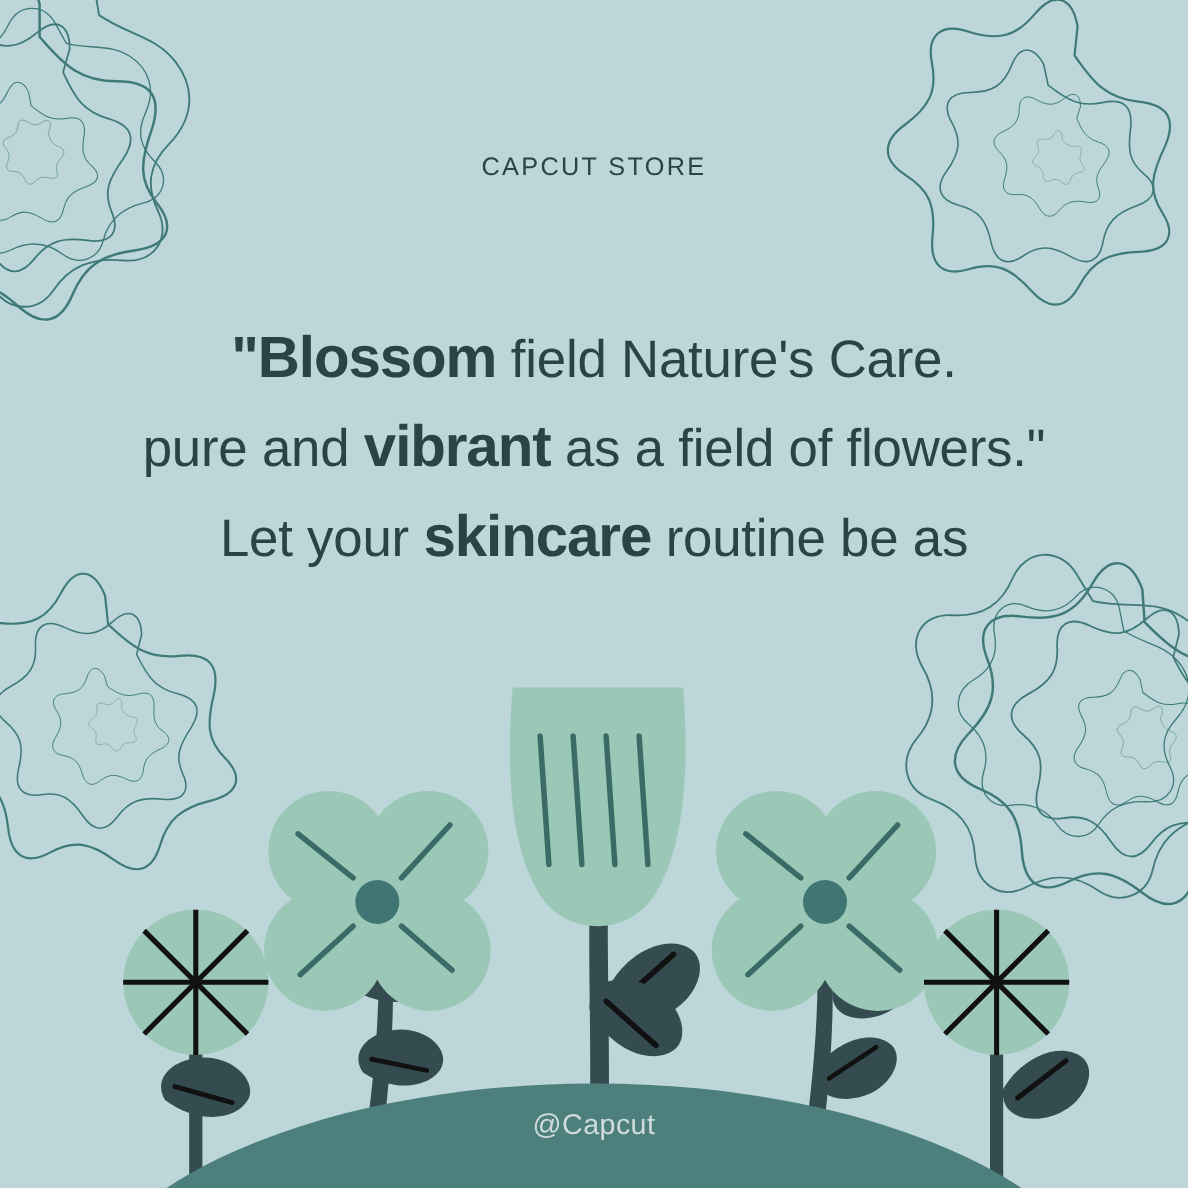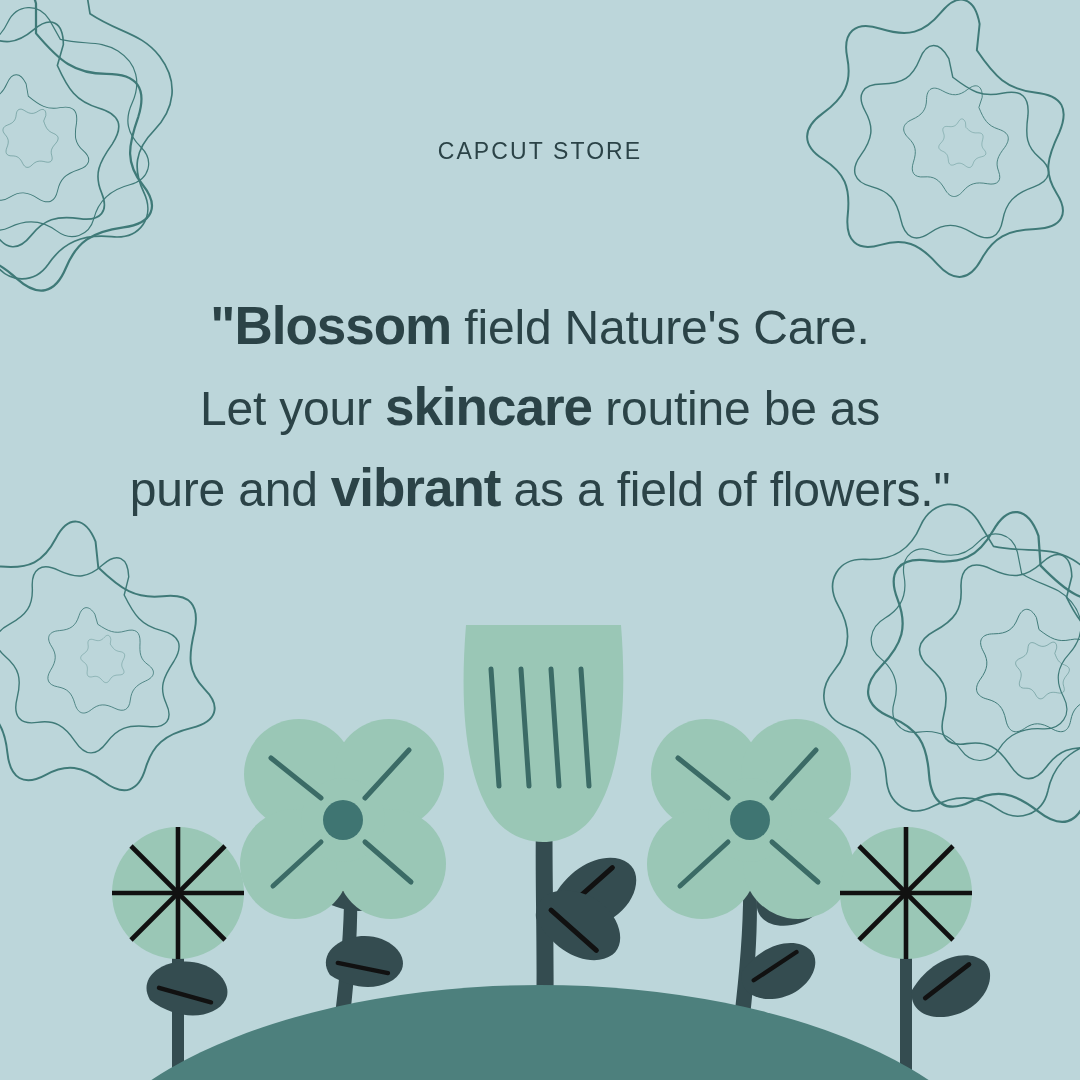--- a/index.html
+++ b/index.html
@@ -273,23 +273,24 @@
 
   <div id="brand-header">CAPCUT STORE</div>
 
   <div id="quote-block">
 
     <div class="quote-line">
       <span class="quote-em">"Blossom</span><span> field Nature's Care.</span>
     </div>
 
     <div class="quote-line">
+      <span>pure and </span><span class="quote-em">vibrant</span><span> as a field of flowers."</span>
+    </div>
+
+    <div class="quote-line">
       <span>Let your </span><span class="quote-em">skincare</span><span> routine be as</span>
     </div>
 
-    <div class="quote-line">
-      <span>pure and </span><span class="quote-em">vibrant</span><span> as a field of flowers."</span>
-    </div>
-
   </div>
 
+  <div id="watermark">@Capcut</div>
 
 </div>
 
 </body></html>

